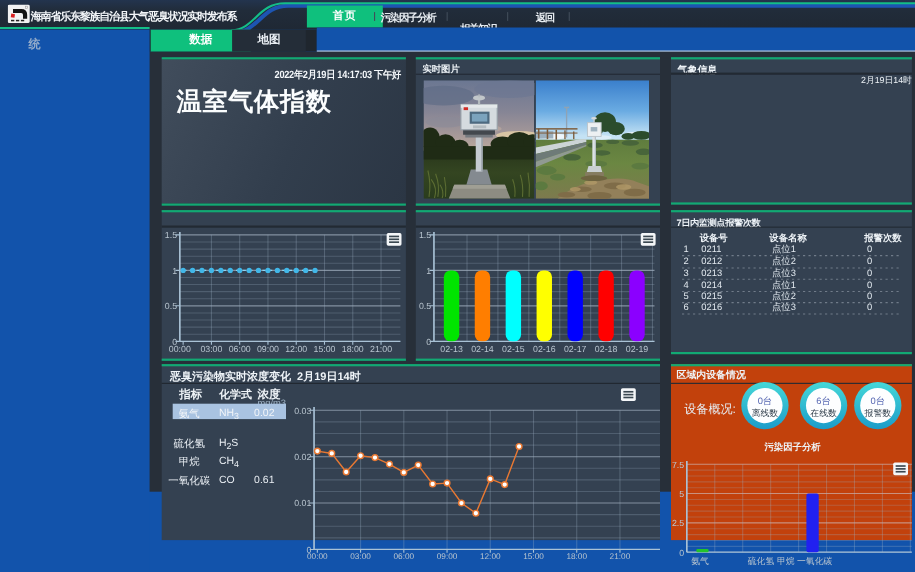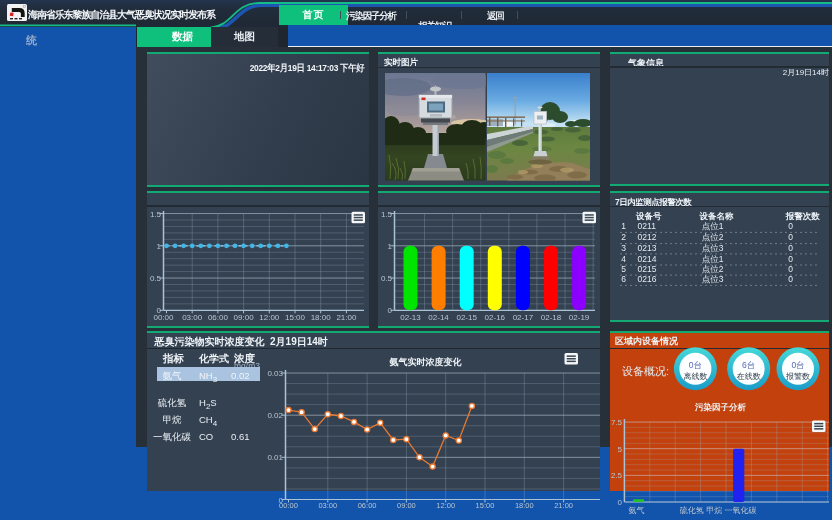--- a/index.html
+++ b/index.html
@@ -33,20 +33,21 @@
 <div class="a" style="left:0;top:27px;width:136px;height:493px;background:#1253ab"></div>
 <div class="a" style="left:26px;top:33px;font-size:11px;font-weight:bold;color:#93abc9">统</div>
 <div class="a" style="left:136px;top:27px;width:152px;height:20px;background:#1f262e"></div>
 <div class="a" style="left:137px;top:27px;width:91px;height:19.5px;background:#0fc07d;color:#fff;font-size:10.5px;font-weight:bold;text-align:center;line-height:19.5px">数据</div>
 <div class="a" style="left:211px;top:27px;width:67px;height:19.5px;background:#242d38;color:#e8edf2;font-size:10.5px;font-weight:bold;text-align:center;line-height:19.5px">地图</div>
 <div class="a" style="left:287.5px;top:25px;width:544.5px;height:20.5px;background:#1253ab"></div>
 <div class="a" style="left:288px;top:45.5px;width:544px;height:1.5px;background:#e9eef3"></div>
 <div class="a" style="left:136px;top:47px;width:696px;height:400px;background:#272f39"></div>
 <div class="a" style="left:146.5px;top:51.5px;width:222px;height:135px;background:linear-gradient(115deg,#414d5c,#323e4d 55%,#2b3644);border-top:2px solid #12a973;border-bottom:2px solid #12a973;">
 <div class="a" style="right:4px;top:8px;font-size:9.5px;letter-spacing:-0.3px;transform:scaleX(0.88);transform-origin:right center;font-weight:bold;color:#f4f7fa">2022年2月19日 14:17:03 下午好</div>
+<div class="a" style="left:14px;top:23px;font-size:23px;font-weight:bold;color:#fbfdfe;letter-spacing:0.5px">温室气体指数</div>
 </div>
 <div class="a" style="left:378px;top:51.5px;width:221.5px;height:135px;background:#344151;border-top:2px solid #12a973;border-bottom:2px solid #12a973;">
 <div class="a ttl" style="left:6px;top:3px;font-size:8.5px">实时图片</div>
 <div class="a" style="left:0;top:13px;width:221.5px;height:1.5px;background:#222a33"></div>
 </div>
 <svg class="a" style="left:385px;top:73px" width="100.5" height="107.5">
 <defs>
 <linearGradient id="sky1" x1="0" y1="0" x2="0" y2="1">
  <stop offset="0" stop-color="#6b7792"></stop>
         <stop offset="0.45" stop-color="#868595"></stop>
@@ -174,21 +175,21 @@
 <rect x="53.7" y="50" width="1" height="28" fill="#b2bcc2"></rect>
 <rect x="47" y="38.5" width="12.5" height="12.5" fill="#edf0f2" stroke="#b9c2c8" stroke-width="0.8"></rect>
 <rect x="50" y="42.5" width="6" height="4" fill="#9fb3c0"></rect>
 <rect x="52.4" y="35" width="1.3" height="3.6" fill="#c6cdd2"></rect>
     <ellipse cx="53" cy="34.5" rx="2.6" ry="1.1" fill="#d5dade"></ellipse>
 <path d="M48,78 h11 l1.6,5.5 h-14.2 z" fill="#c9cfd2"></path>
 <rect x="45" y="83.5" width="17" height="3.6" fill="#857b60"></rect>
 <ellipse cx="53" cy="89" rx="12" ry="2.6" fill="#6e6340"></ellipse>
 </svg>
 <div class="a" style="left:610px;top:51.5px;width:219px;height:134.5px;background:#344151;border-top:2px solid #12a973;border-bottom:2px solid #12a973;">
-<div class="a ttl" style="left:18px;top:3px">气象信息</div>
+<div class="a ttl" style="left:6px;top:3px">气象信息</div>
 <div class="a" style="left:0;top:12.7px;width:219px;height:1.5px;background:#222a33"></div>
 <div class="a" style="right:0px;top:13.3px;font-size:8px;color:#eef3f7">2月19日14时</div>
 </div>
 <div class="a" style="left:146.5px;top:190.7px;width:222px;height:137.3px;background:#344151;border-top:2px solid #12a973;border-bottom:2px solid #12a973;">
 <div class="a" style="left:0;top:12.8px;width:222px;height:1.5px;background:#222a33"></div>
 <svg class="a" style="left:0;top:-2" width="222" height="137">
       <line x1="16.5" y1="119.30" x2="217.0" y2="119.30" stroke="rgba(158,178,198,0.26)" stroke-width="1"></line>
       <line x1="16.5" y1="112.85" x2="217.0" y2="112.85" stroke="rgba(158,178,198,0.26)" stroke-width="1"></line>
       <line x1="16.5" y1="106.40" x2="217.0" y2="106.40" stroke="rgba(158,178,198,0.26)" stroke-width="1"></line>
       <line x1="16.5" y1="99.95" x2="217.0" y2="99.95" stroke="rgba(158,178,198,0.26)" stroke-width="1"></line>
@@ -369,21 +370,20 @@
 <div class="a" style="left:3.5px;top:36.5px;width:44px;text-align:center;font-size:9.5px;color:#f2f5f8">氨气</div>
 <div class="a" style="left:52.5px;top:36.5px;font-size:9.5px;color:#f2f5f8">NH<sub style="font-size:8px">3</sub></div>
 <div class="a" style="left:84.5px;top:36.5px;font-size:9.5px;color:#f2f5f8">0.02</div>
 <div class="a" style="left:3.5px;top:64px;width:44px;text-align:center;font-size:9.5px;color:#e9eef3">硫化氢</div>
 <div class="a" style="left:52.5px;top:64px;font-size:9.5px;color:#e9eef3">H<sub style="font-size:8px">2</sub>S</div>
 <div class="a" style="left:3.5px;top:80.5px;width:44px;text-align:center;font-size:9.5px;color:#e9eef3">甲烷</div>
 <div class="a" style="left:52.5px;top:80.5px;font-size:9.5px;color:#e9eef3">CH<sub style="font-size:8px">4</sub></div>
 <div class="a" style="left:3.5px;top:97.5px;width:44px;text-align:center;font-size:9.5px;color:#e9eef3">一氧化碳</div>
 <div class="a" style="left:52.5px;top:97.5px;font-size:9.5px;color:#e9eef3">CO</div>
 <div class="a" style="left:84.5px;top:97.5px;font-size:9.5px;color:#e9eef3">0.61</div>
-<div class="a" style="left:279px;top:22.5px;width:160px;font-size:9px;font-weight:bold;color:#eef3f7;text-align:center;left:199px">氨气实时浓度变化</div>
 <svg class="a" style="left:0;top:0" width="453" height="189">
       <line x1="138.5" y1="166.50" x2="453.0" y2="166.50" stroke="rgba(158,178,198,0.26)" stroke-width="1"></line>
       <line x1="138.5" y1="155.96" x2="453.0" y2="155.96" stroke="rgba(158,178,198,0.26)" stroke-width="1"></line>
       <line x1="138.5" y1="145.42" x2="453.0" y2="145.42" stroke="rgba(158,178,198,0.26)" stroke-width="1"></line>
       <line x1="138.5" y1="134.88" x2="453.0" y2="134.88" stroke="rgba(158,178,198,0.26)" stroke-width="1"></line>
       <line x1="138.5" y1="124.34" x2="453.0" y2="124.34" stroke="rgba(208,224,240,0.5)" stroke-width="1"></line>
       <line x1="138.5" y1="113.80" x2="453.0" y2="113.80" stroke="rgba(158,178,198,0.26)" stroke-width="1"></line>
       <line x1="138.5" y1="103.26" x2="453.0" y2="103.26" stroke="rgba(158,178,198,0.26)" stroke-width="1"></line>
       <line x1="138.5" y1="92.72" x2="453.0" y2="92.72" stroke="rgba(158,178,198,0.26)" stroke-width="1"></line>
       <line x1="138.5" y1="82.18" x2="453.0" y2="82.18" stroke="rgba(208,224,240,0.5)" stroke-width="1"></line>

